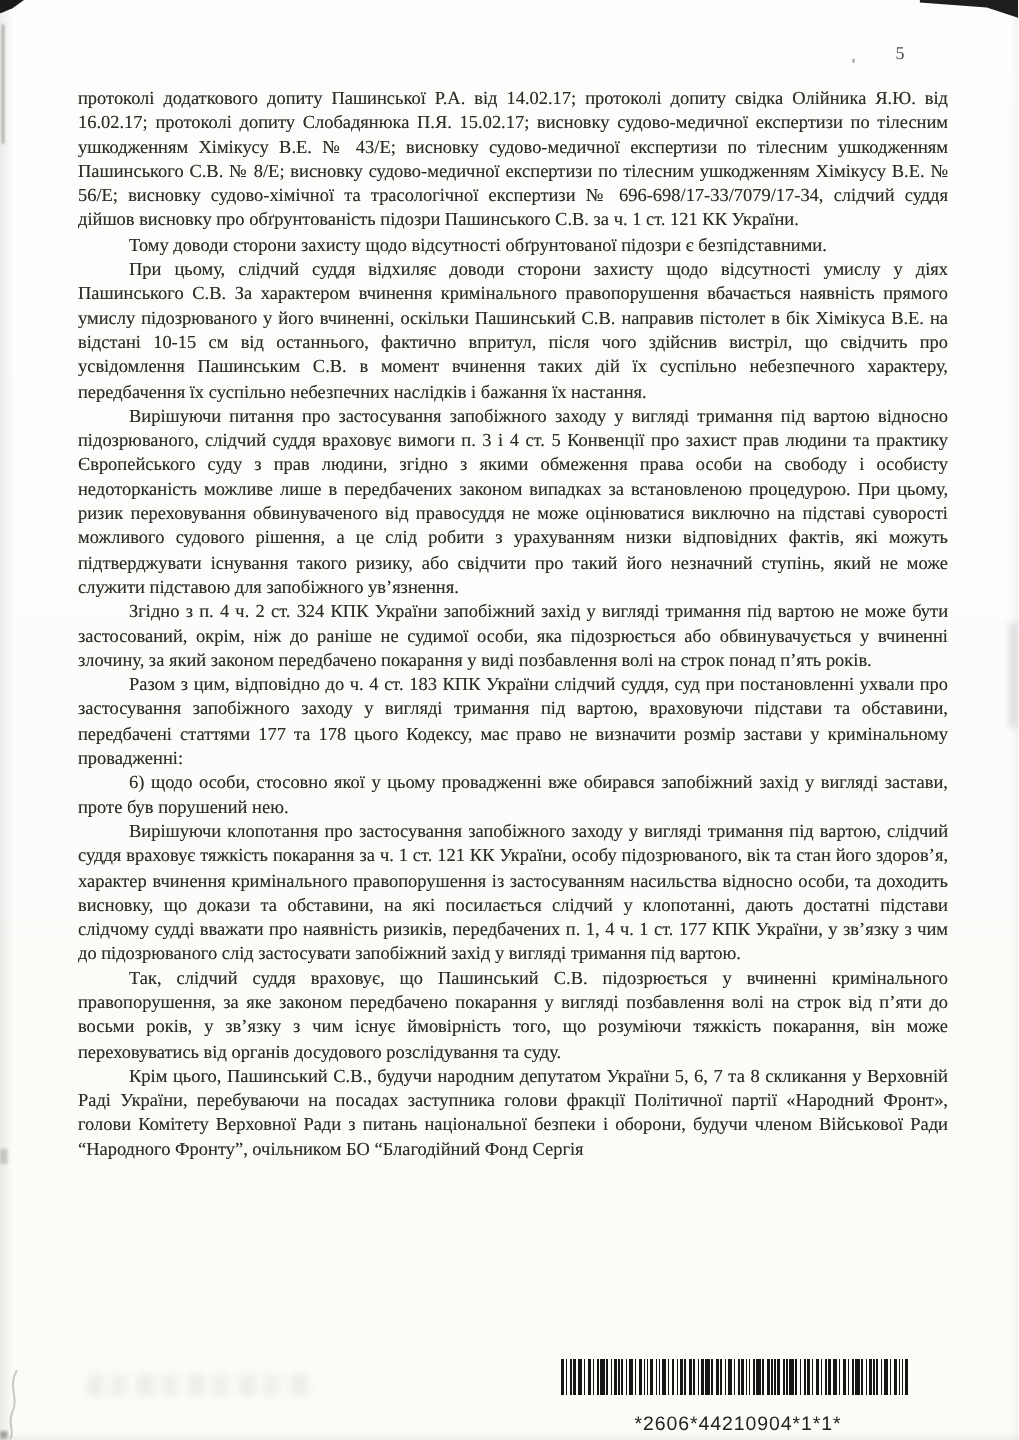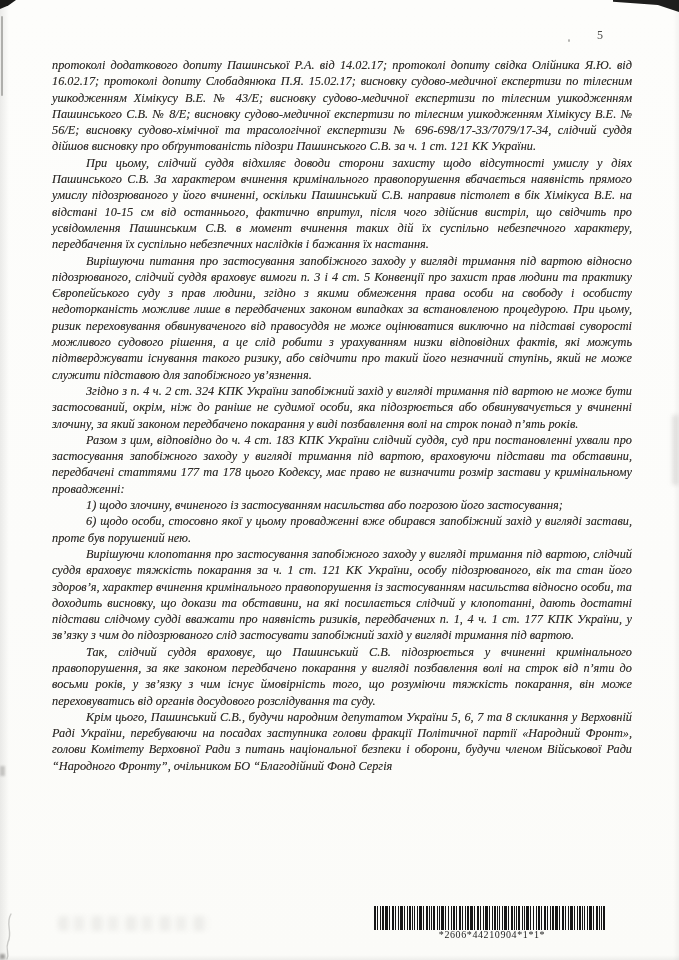--- a/index.html
+++ b/index.html
@@ -41,39 +41,38 @@
   }
   .doc-text {
     position: absolute;
     left: 52px; top: 57px;
     width: 580px;
     font-size: 12.3px;
     line-height: 16.3px;
     color: #2e2c29;
     text-align: justify;
     text-shadow: 0 0 0.4px rgba(70,66,60,0.55);
-    font-style: italic;
   }
   .doc-text p {
     margin: 0;
     text-indent: 34px;
   }
   .doc-text p.no-indent { text-indent: 0; }
 
   .barcode {
     position: absolute;
     left: 374px; top: 906px;
     width: 236px;
     text-align: center;
   }
   .barcode svg { display: block; }
   .barcode-text {
-    margin-top: 0px;
-    font-family: Liberation Serif, serif;
-    font-size: 10px;
+    margin-top: 14px;
+    font-family: Liberation Sans, sans-serif;
+    font-size: 13px;
     letter-spacing: 0.6px;
     color: #232323;
     line-height: 9px;
   }
 
   
   .corner-top-left {
     position: absolute; top: 0; left: 0;
     width: 16px; height: 9px;
     background: #1b1b1a;
@@ -136,25 +135,25 @@
   <div class="corner-top-right"></div>
   <div class="edge-right-smudge"></div>
   <div class="edge-left-mark"></div>
   <div class="corner-bottom-left"></div>
 
   <div class="speck"></div>
   <div class="page-number">5</div>
 
   <div class="doc-text">
       <p class="para no-indent">протоколі додаткового допиту Пашинської Р.А. від 14.02.17; протоколі допиту свідка Олійника Я.Ю. від 16.02.17; протоколі допиту Слобадянюка П.Я. 15.02.17; висновку судово-медичної експертизи по тілесним ушкодженням Хімікусу В.Е. № 43/Е; висновку судово-медичної експертизи по тілесним ушкодженням Пашинського С.В. № 8/Е; висновку судово-медичної експертизи по тілесним ушкодженням Хімікусу В.Е. № 56/Е; висновку судово-хімічної та трасологічної експертизи № 696-698/17-33/7079/17-34, слідчий суддя дійшов висновку про обґрунтованість підозри Пашинського С.В. за ч. 1 ст. 121 КК України.</p>
+      <p class="para">Тому доводи сторони захисту щодо відсутності обґрунтованої підозри є безпідставними.</p>
       <p class="para">При цьому, слідчий суддя відхиляє доводи сторони захисту щодо відсутності умислу у діях Пашинського С.В. За характером вчинення кримінального правопорушення вбачається наявність прямого умислу підозрюваного у його вчиненні, оскільки Пашинський С.В. направив пістолет в бік Хімікуса В.Е. на відстані 10-15 см від останнього, фактично впритул, після чого здійснив вистріл, що свідчить про усвідомлення Пашинським С.В. в момент вчинення таких дій їх суспільно небезпечного характеру, передбачення їх суспільно небезпечних наслідків і бажання їх настання.</p>
       <p class="para">Вирішуючи питання про застосування запобіжного заходу у вигляді тримання під вартою відносно підозрюваного, слідчий суддя враховує вимоги п. 3 і 4 ст. 5 Конвенції про захист прав людини та практику Європейського суду з прав людини, згідно з якими обмеження права особи на свободу і особисту недоторканість можливе лише в передбачених законом випадках за встановленою процедурою. При цьому, ризик переховування обвинуваченого від правосуддя не може оцінюватися виключно на підставі суворості можливого судового рішення, а це слід робити з урахуванням низки відповідних фактів, які можуть підтверджувати існування такого ризику, або свідчити про такий його незначний ступінь, який не може служити підставою для запобіжного ув’язнення.</p>
       <p class="para">Згідно з п. 4 ч. 2 ст. 324 КПК України запобіжний захід у вигляді тримання під вартою не може бути застосований, окрім, ніж до раніше не судимої особи, яка підозрюється або обвинувачується у вчиненні злочину, за який законом передбачено покарання у виді позбавлення волі на строк понад п’ять років.</p>
       <p class="para">Разом з цим, відповідно до ч. 4 ст. 183 КПК України слідчий суддя, суд при постановленні ухвали про застосування запобіжного заходу у вигляді тримання під вартою, враховуючи підстави та обставини, передбачені статтями 177 та 178 цього Кодексу, має право не визначити розмір застави у кримінальному провадженні:</p>
-      <p class="para">1) щодо злочину, вчиненого із застосуванням насильства або погрозою його застосування;</p>
       <p class="para">6) щодо особи, стосовно якої у цьому провадженні вже обирався запобіжний захід у вигляді застави, проте був порушений нею.</p>
       <p class="para">Вирішуючи клопотання про застосування запобіжного заходу у вигляді тримання під вартою, слідчий суддя враховує тяжкість покарання за ч. 1 ст. 121 КК України, особу підозрюваного, вік та стан його здоров’я, характер вчинення кримінального правопорушення із застосуванням насильства відносно особи, та доходить висновку, що докази та обставини, на які посилається слідчий у клопотанні, дають достатні підстави слідчому судді вважати про наявність ризиків, передбачених п. 1, 4 ч. 1 ст. 177 КПК України, у зв’язку з чим до підозрюваного слід застосувати запобіжний захід у вигляді тримання під вартою.</p>
       <p class="para">Так, слідчий суддя враховує, що Пашинський С.В. підозрюється у вчиненні кримінального правопорушення, за яке законом передбачено покарання у вигляді позбавлення волі на строк від п’яти до восьми років, у зв’язку з чим існує ймовірність того, що розуміючи тяжкість покарання, він може переховуватись від органів досудового розслідування та суду.</p>
       <p class="para">Крім цього, Пашинський С.В., будучи народним депутатом України 5, 6, 7 та 8 скликання у Верховній Раді України, перебуваючи на посадах заступника голови фракції Політичної партії «Народний Фронт», голови Комітету Верховної Ради з питань національної безпеки і оборони, будучи членом Військової Ради “Народного Фронту”, очільником БО “Благодійний Фонд Сергія</p>
     </div>
 
   <div class="bleed-smudge"></div>
 
   <svg class="squiggle" width="14" height="48" viewBox="0 0 14 48">
     <path d="M9 2 C 3 12, 11 20, 6 30 C 3 38, 8 42, 5 47" fill="none" stroke="#aeaeab" stroke-width="1.4" stroke-linecap="round" opacity="0.8"></path>

